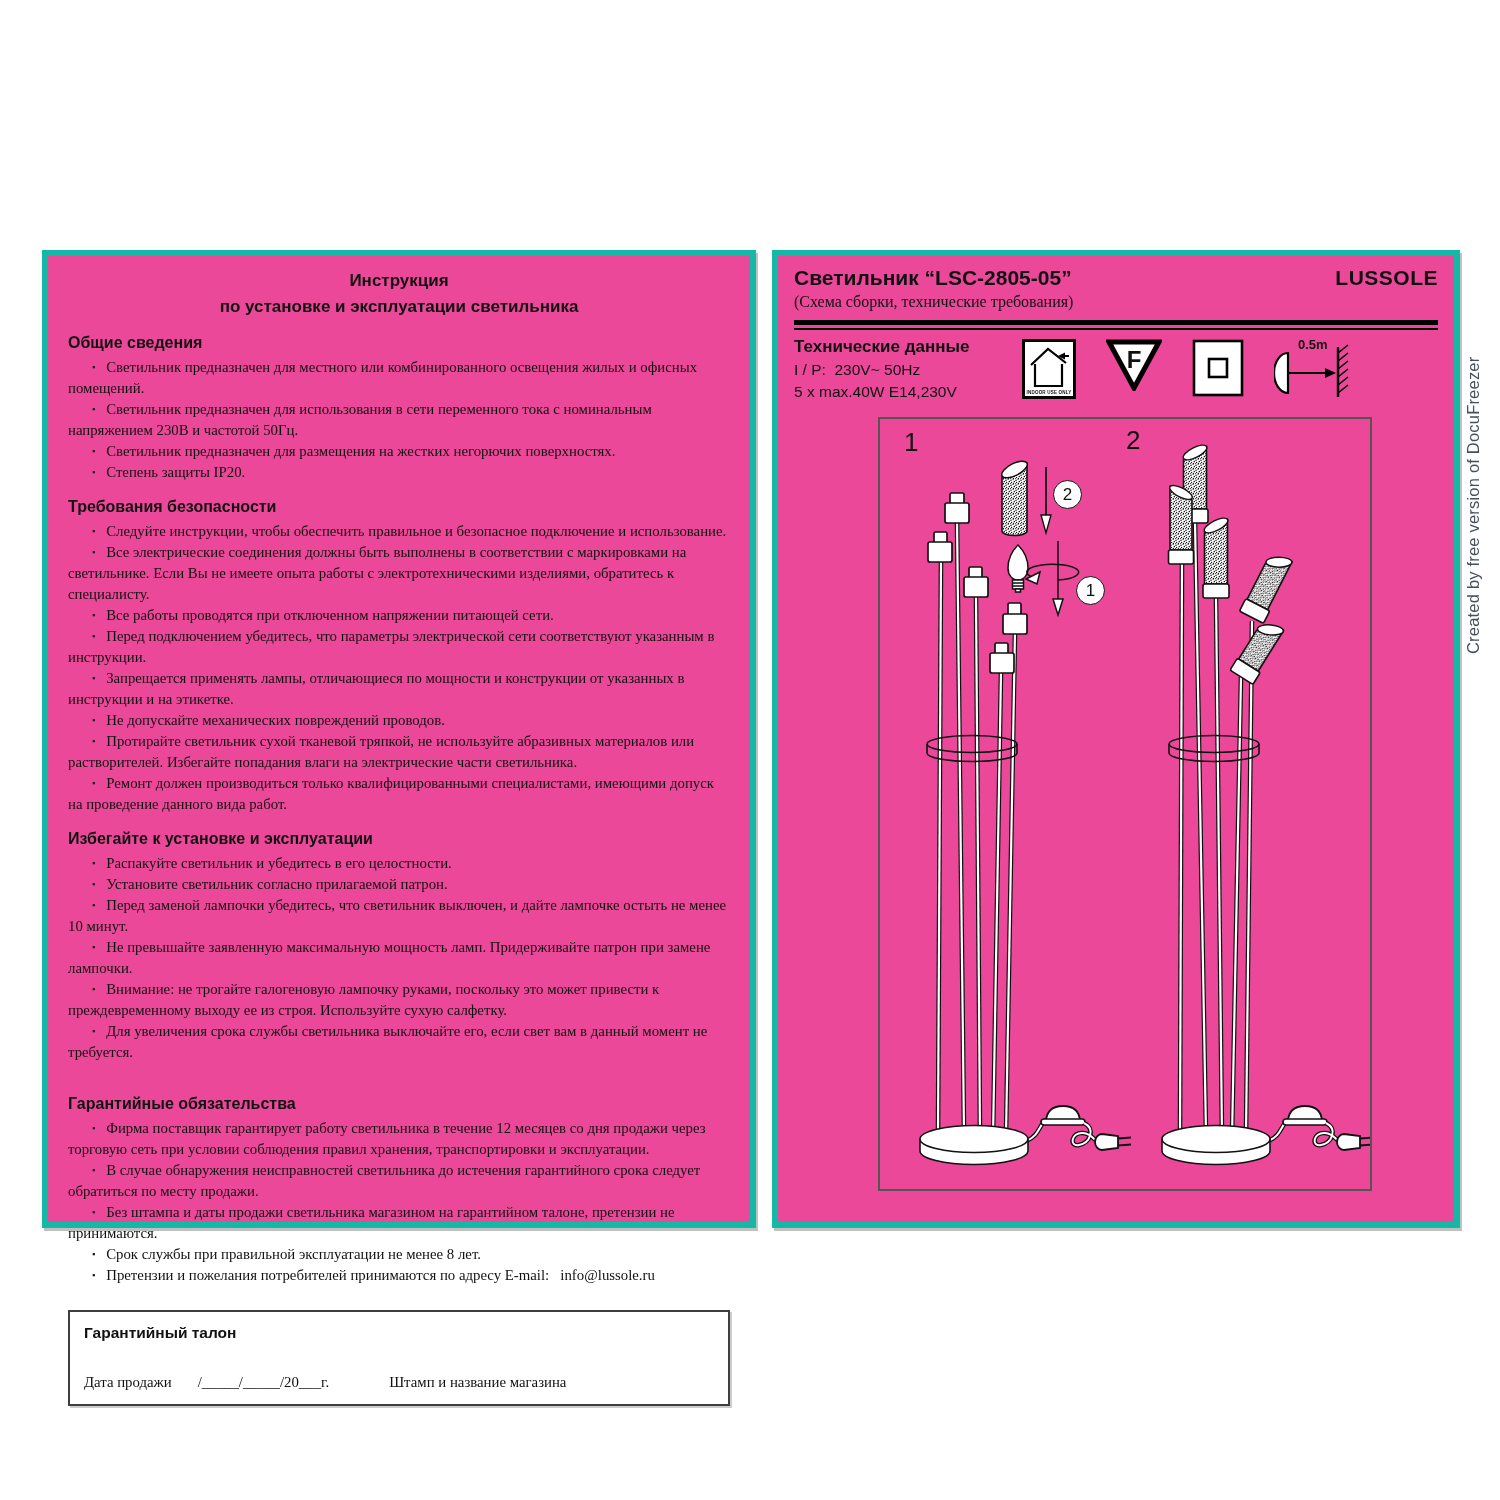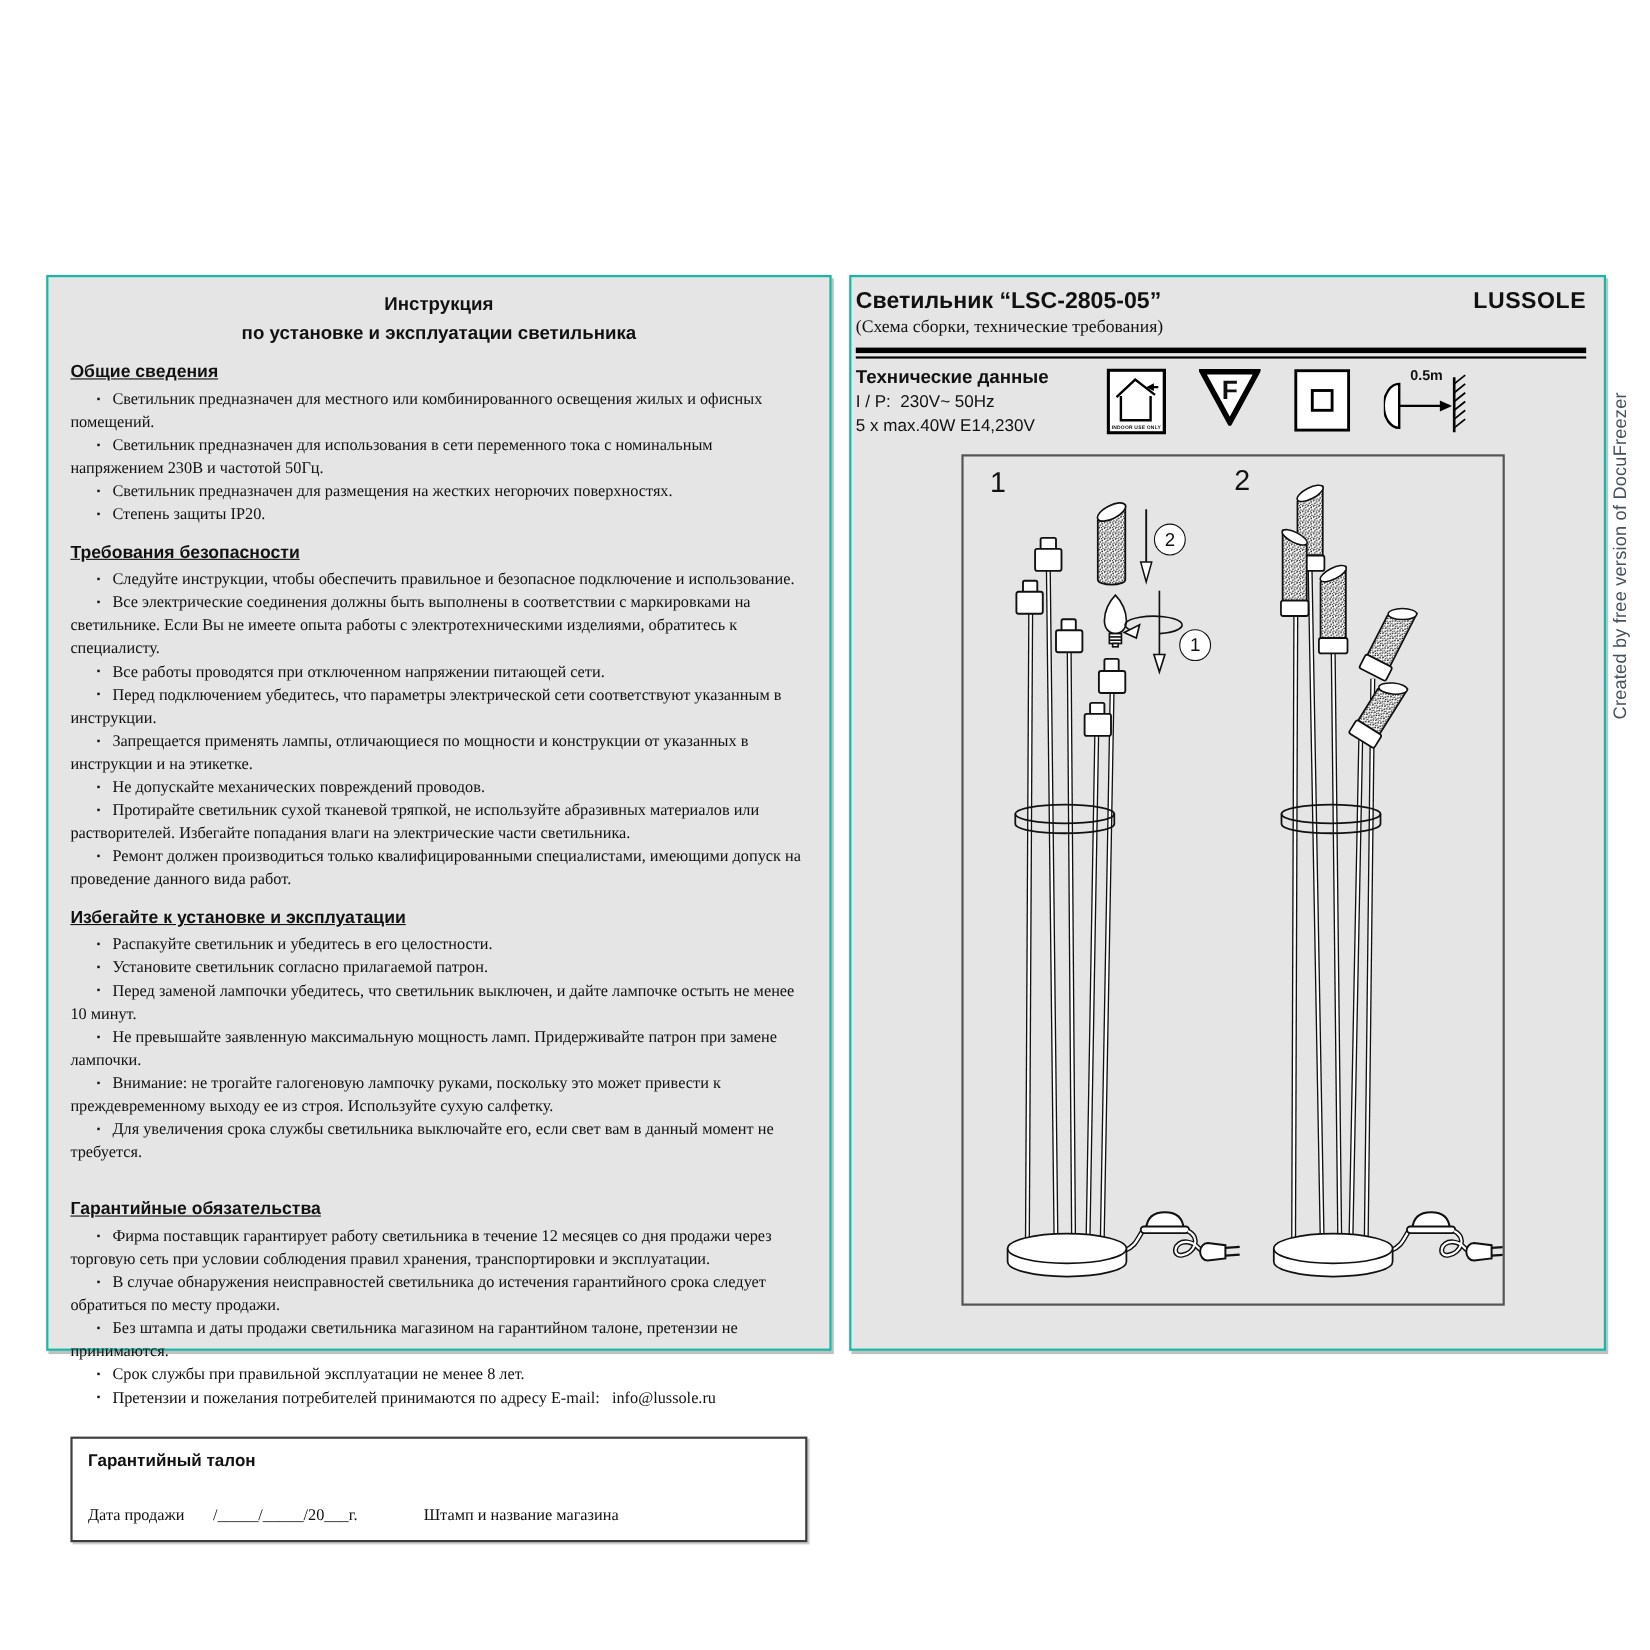--- a/index.html
+++ b/index.html
@@ -1,27 +1,27 @@
 <!DOCTYPE html>
 <html><head>
 <meta charset="utf-8">
 <style>
   html,body{margin:0;padding:0}
   body{width:1500px;height:1500px;position:relative;background:#fff;overflow:hidden;
        font-family:"Liberation Serif",serif;color:#111}
 
-  .panel{position:absolute;top:250px;height:978px;background:#e5e5e5;
-         border:2px solid #14b8a6;box-shadow:2px 3px 0 rgba(130,130,130,.5);box-sizing:border-box}
+  .panel{position:absolute;top:250px;height:978px;background:#ec4899;
+         border:6px solid #14b8a6;box-shadow:2px 3px 0 rgba(130,130,130,.5);box-sizing:border-box}
   #left-panel{left:42px;width:714px;padding:12px 20px 0 20px}
-  #right-panel{left:772px;width:688px;padding:10px 16px 0 4px}
+  #right-panel{left:772px;width:688px;padding:10px 16px 0 16px}
 
   
   .doc-title{text-align:center;font:bold 17px/1.5 "Liberation Sans",sans-serif}
   .sec{margin-top:15px}
-  .sec h3{margin:0 0 5px 0;font:bold 16px "Liberation Sans",sans-serif;text-decoration:underline}
+  .sec h3{margin:0 0 5px 0;font:bold 16px "Liberation Sans",sans-serif;}
   .sec ul{list-style:none;margin:0;padding:0}
   .sec li{font:14.8px/1.42 "Liberation Serif",serif;text-indent:24px}
   .sec li::before{content:"▪";font-size:9px;vertical-align:2px;margin-right:11px}
   .sec.gap-before{margin-top:32px}
 
   .warranty-box{margin-top:24px;border:2px solid #3e3e3e;height:96px;padding:12px 14px;
                 box-shadow:2px 2px 0 rgba(130,130,130,.4);box-sizing:border-box}
   .warranty-title{font:bold 15.5px "Liberation Sans",sans-serif}
   .warranty-row{display:flex;margin-top:32px;font:14.8px "Liberation Serif",serif}
   .warranty-row .dlabel{margin-right:26px}

